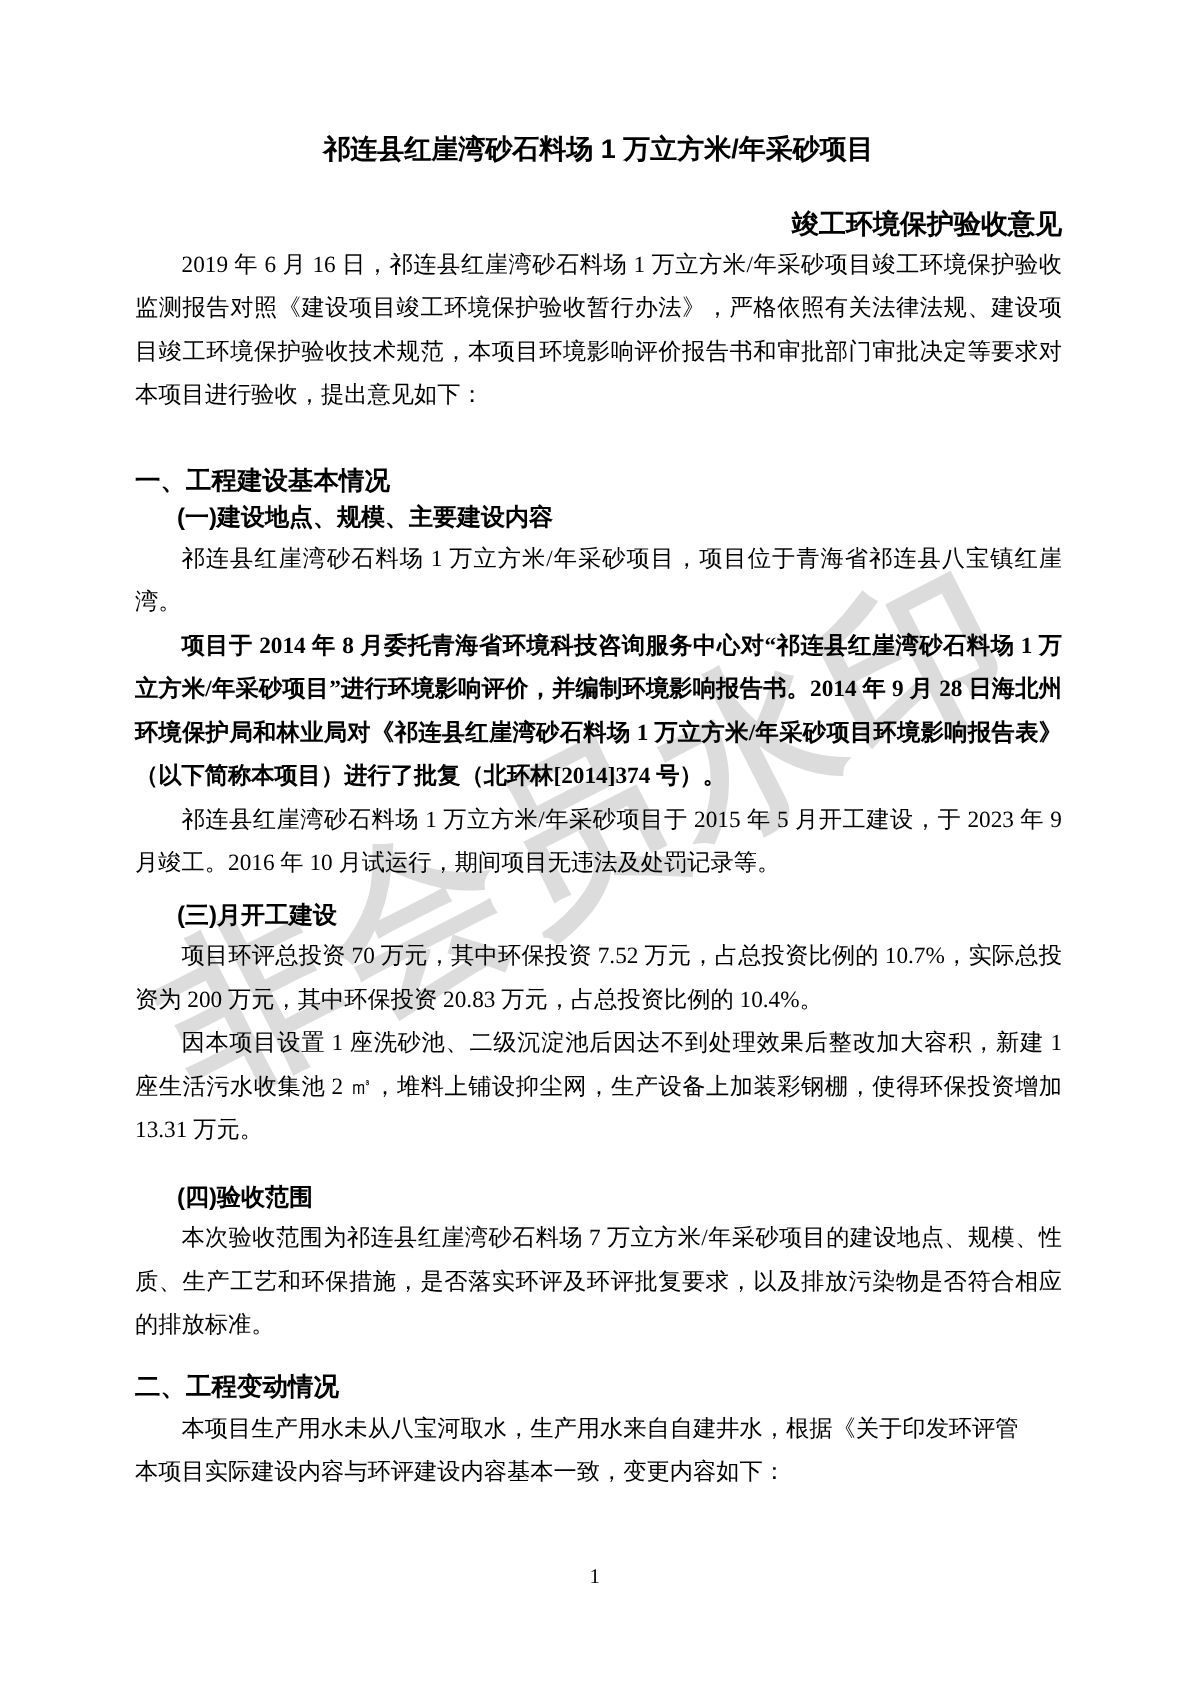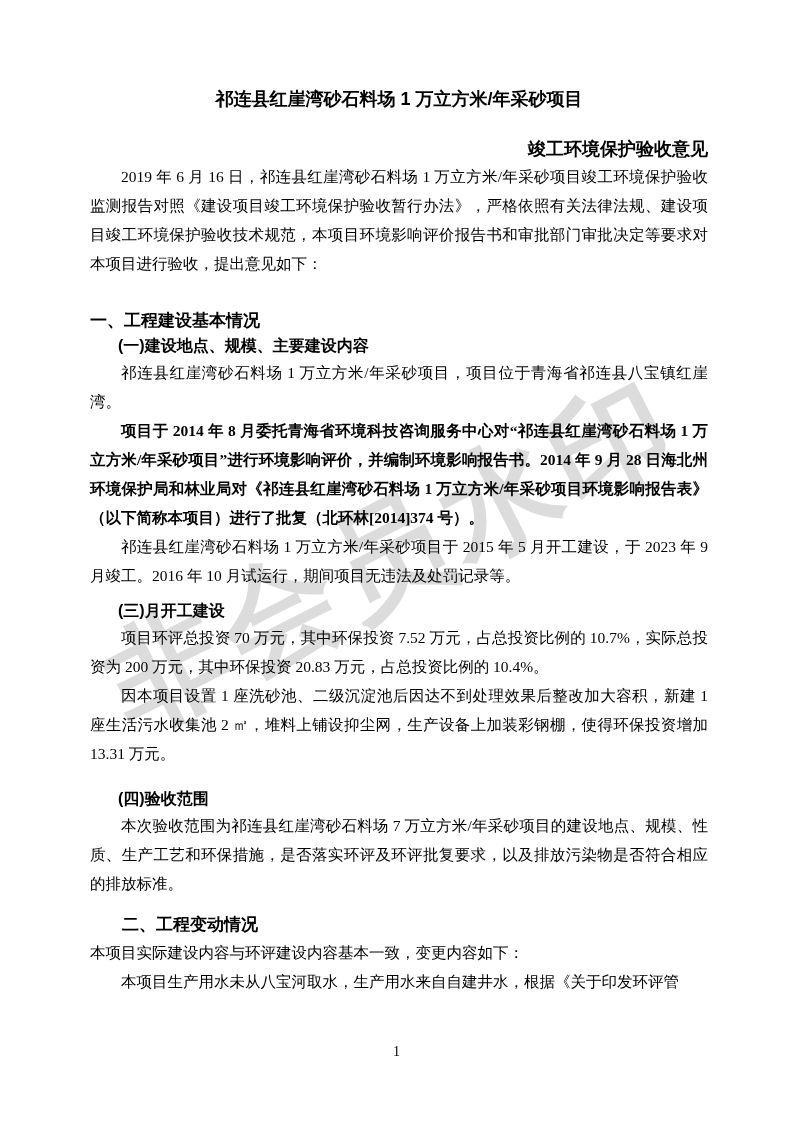--- a/index.html
+++ b/index.html
@@ -85,21 +85,21 @@
   .mt-sec1    { margin-top: 30px; }
   .mt-sub1    { }
   .mt-p1      { margin-top: 5px; }
   .mt-p2      { margin-top: 2px; font-weight: bold; }
   .mt-p3      { margin-top: 6px; }
   .mt-sub3    { margin-top: 9px; }
   .mt-p4      { margin-top: 5px; }
   .mt-p5      { margin-top: 2px; }
   .mt-sub4    { margin-top: 19px; }
   .mt-p6      { margin-top: 5px; }
-  .mt-sec2    { margin-top: 14px; margin-left: 32px; }
+  .mt-sec2    { margin-top: 14px; }
   .mt-p7      { margin-top: 8px; }
   .mt-p8      { margin-top: 5px; }
   .page-number {
     position: absolute;
     top: 1042px;
     left: 0;
     width: 100%;
     text-align: center;
     font-size: 14px;
     line-height: 20px;
@@ -136,21 +136,21 @@
     <p class="body mt-p4">项目环评总投资 70 万元，其中环保投资 7.52 万元，占总投资比例的 10.7%，实际总投资为 200 万元，其中环保投资 20.83 万元，占总投资比例的 10.4%。</p>
 
     <p class="body mt-p5">因本项目设置 1 座洗砂池、二级沉淀池后因达不到处理效果后整改加大容积，新建 1 座生活污水收集池 2 ㎥，堆料上铺设抑尘网，生产设备上加装彩钢棚，使得环保投资增加 13.31 万元。</p>
 
     <div class="sub-heading mt-sub4">(四)验收范围</div>
 
     <p class="body mt-p6">本次验收范围为祁连县红崖湾砂石料场 7 万立方米/年采砂项目的建设地点、规模、性质、生产工艺和环保措施，是否落实环评及环评批复要求，以及排放污染物是否符合相应的排放标准。</p>
 
     <div class="sec-heading mt-sec2">二、工程变动情况</div>
 
+    <p class="body mt-p8">本项目生产用水未从八宝河取水，生产用水来自自建井水，根据《关于印发环评管</p>
+
     <p class="body no-indent mt-p7">本项目实际建设内容与环评建设内容基本一致，变更内容如下：</p>
-
-    <p class="body mt-p8">本项目生产用水未从八宝河取水，生产用水来自自建井水，根据《关于印发环评管</p>
 
   </div>
 
   <div class="page-number">1</div>
 
 </div>
 
 </body></html>

